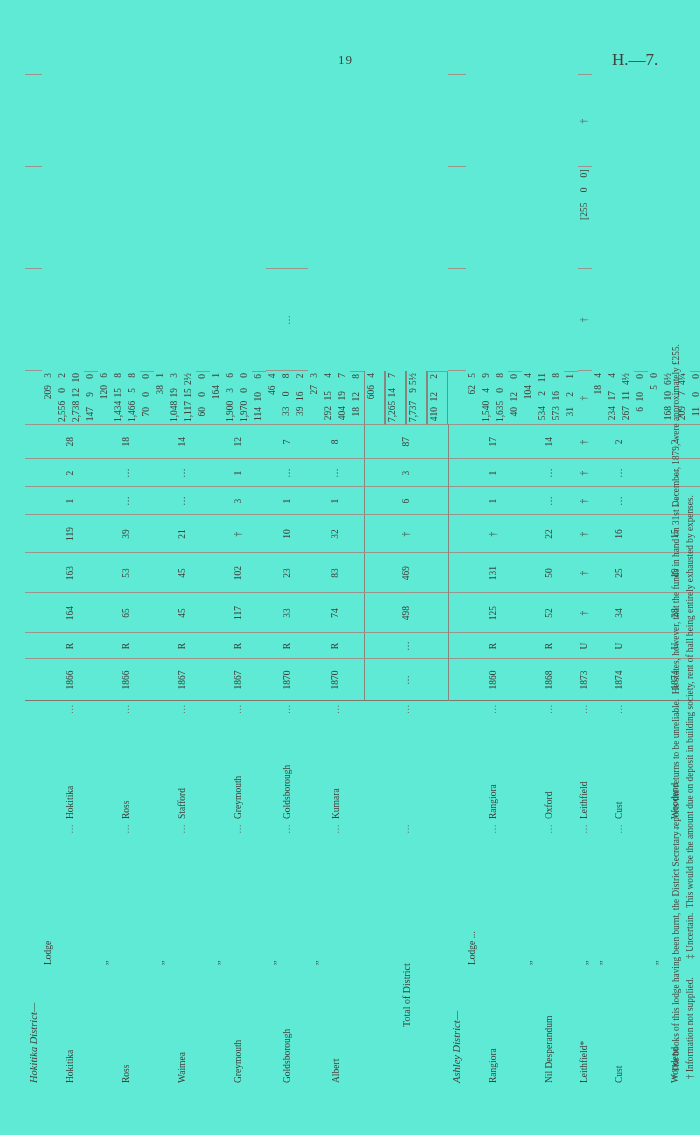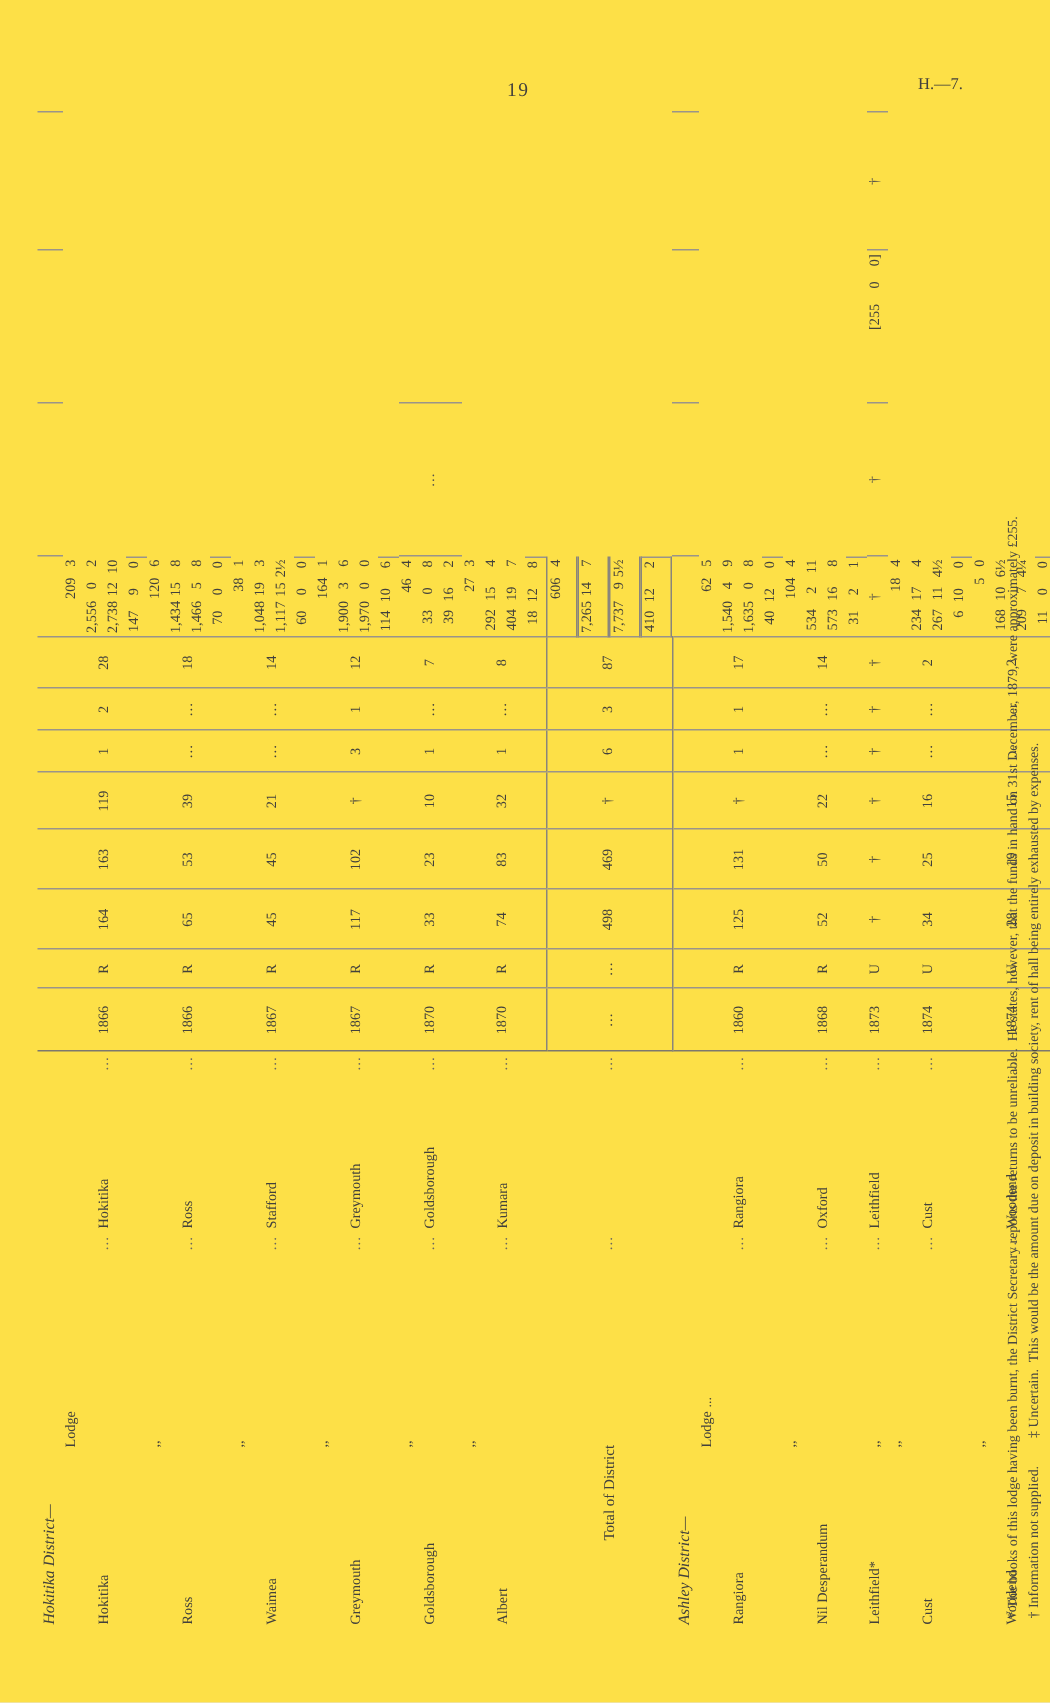--- a/index.html
+++ b/index.html
@@ -1,19 +1,19 @@
 <!DOCTYPE html>
 <html><head>
 <meta charset="utf-8">
 <style>
   html,body{margin:0;padding:0;background:#e8e6e0;}
-  .sheet{position:relative;width:700px;height:1135px;background:#fde047;overflow:hidden;
+  .sheet{position:relative;width:700px;height:1135px;background:#5eead4;overflow:hidden;
          font-family:"Liberation Serif","DejaVu Serif",serif;color:#43413c;}
   .pageno{position:absolute;top:52px;left:338px;font-size:13px;letter-spacing:1px;}
-  .doccode{position:absolute;top:50px;left:612px;font-size:11px;}
+  .doccode{position:absolute;top:50px;left:612px;font-size:17px;}
   .rot{position:absolute;left:25px;top:75px;width:1010px;height:675px;
        transform-origin:0 0;transform:rotate(-90deg) translateX(-1010px);}
   table.ret{border-collapse:collapse;width:1010px;table-layout:fixed;}
   table.ret td{height:14px;line-height:13px;font-size:9.5px;padding:0 2px;
       white-space:nowrap;overflow:hidden;vertical-align:middle;}
   
   td.c4,td.c5,td.c6,td.c7,td.c8,td.c9,td.c10,td.c11,td.c12,td.c13,td.c14,td.c15{border-left:1px solid #9a948a;}
   td.c4{border-left:1.5px solid #7d786e;}
   td.c15{border-right:1px solid #9a948a;}
   tr.district td{height:17px;}

